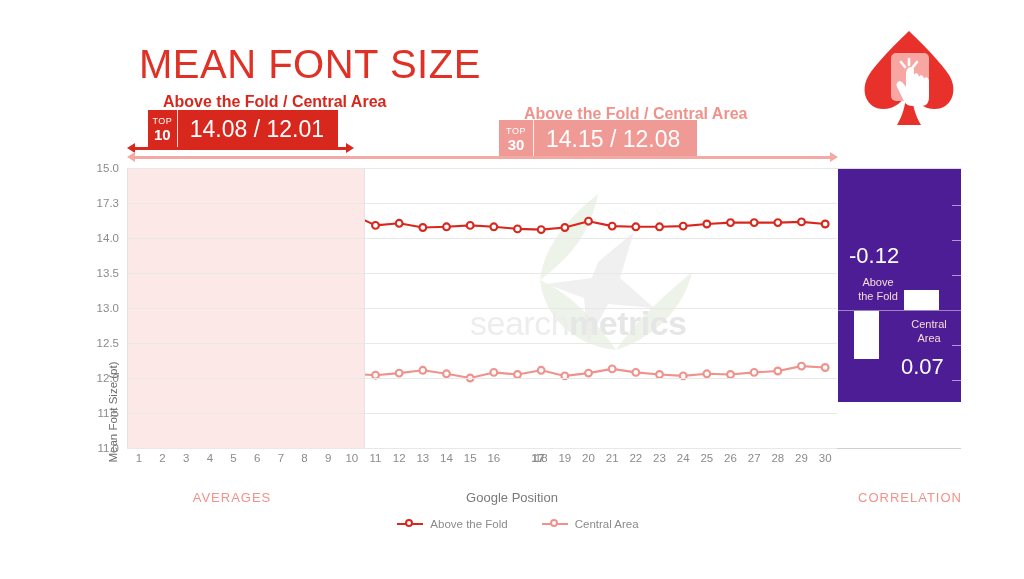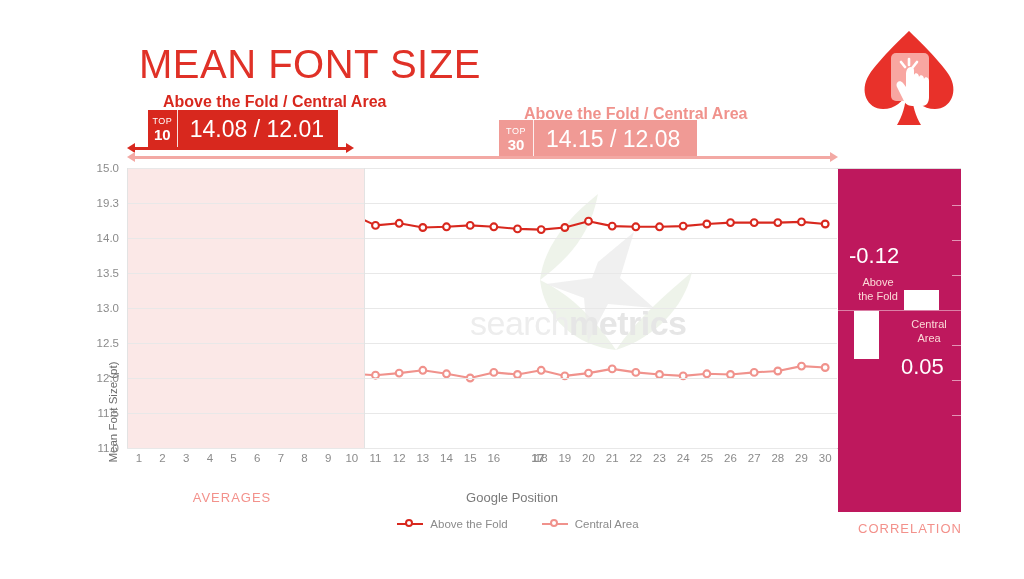--- a/index.html
+++ b/index.html
@@ -233,22 +233,22 @@
     white-space: nowrap;
     text-align: center;
   }
 
   
   .corr-panel {
     position: absolute;
     left: 838px;
     top: 169px;
     width: 123px;
-    height: 343px;
-    background: #be185d;
+    height: 233px;
+    background: #4c1d95;
     overflow: hidden;
   }
   .corr-zero {
     position: absolute;
     left: 0; right: 0;
     top: 141px;
     height: 1px;
     background: rgba(255,255,255,0.45);
   }
   .corr-bar { position: absolute; background: #ffffff; }
@@ -368,21 +368,21 @@
   <div class="rangearrow ra-light" style="left:127px; top:152px; width:711px;">
     <div class="head l"></div>
     <div class="bar"></div>
     <div class="head r"></div>
   </div>
 
   <div class="yaxis-col">
     <div class="yaxis-title">Mean Font Size (pt)</div>
     <div id="ytick-host">
         <div class="ytick-label" style="top: 0px;">15.0</div>
-        <div class="ytick-label" style="top: 35px;">19.3</div>
+        <div class="ytick-label" style="top: 35px;">17.3</div>
         <div class="ytick-label" style="top: 70px;">14.0</div>
         <div class="ytick-label" style="top: 105px;">13.5</div>
         <div class="ytick-label" style="top: 140px;">13.0</div>
         <div class="ytick-label" style="top: 175px;">12.5</div>
         <div class="ytick-label" style="top: 210px;">12.0</div>
         <div class="ytick-label" style="top: 245px;">11.5</div>
         <div class="ytick-label" style="top: 280px;">11.0</div>
       </div>
   </div>
 
@@ -512,21 +512,21 @@
       <div class="xtick-label" style="left: 579.833px;">25</div>
       <div class="xtick-label" style="left: 603.5px;">26</div>
       <div class="xtick-label" style="left: 627.167px;">27</div>
       <div class="xtick-label" style="left: 650.833px;">28</div>
       <div class="xtick-label" style="left: 674.5px;">29</div>
       <div class="xtick-label" style="left: 698.167px;">30</div>
     </div>
   <div class="xaxis-title">Google Position</div>
 
   <div class="section-label" style="left:152px; width:160px;">AVERAGES</div>
-  <div class="section-label" style="left:820px; width:180px;margin-top:31px;">CORRELATION</div>
+  <div class="section-label" style="left:820px; width:180px;">CORRELATION</div>
 
   <div class="corr-panel">
     <div class="corr-zero"></div>
     <div class="corr-tick" style="top:36px;"></div>
     <div class="corr-tick" style="top:71px;"></div>
     <div class="corr-tick" style="top:106px;"></div>
     <div class="corr-tick" style="top:176px;"></div>
     <div class="corr-tick" style="top:211px;"></div>
     <div class="corr-tick" style="top:246px;"></div>
 
@@ -536,21 +536,21 @@
     <div class="corr-value" style="left:11px; top:74px;">-0.12</div>
     <div class="corr-name" style="left:8px; top:106px; width:64px;">
       <div>Above</div>
       <div>the Fold</div>
     </div>
 
     <div class="corr-name" style="left:59px; top:148px; width:64px;">
       <div>Central</div>
       <div>Area</div>
     </div>
-    <div class="corr-value" style="left:63px; top:185px;">0.05</div>
+    <div class="corr-value" style="left:63px; top:185px;">0.07</div>
   </div>
 
   <div class="legend">
     <div class="legend-item">
       <span class="legend-swatch sw-fold">
         <span class="ls-line"></span>
           <span class="ls-dot"></span>
       </span>
       <span>Above the Fold</span>
     </div>

